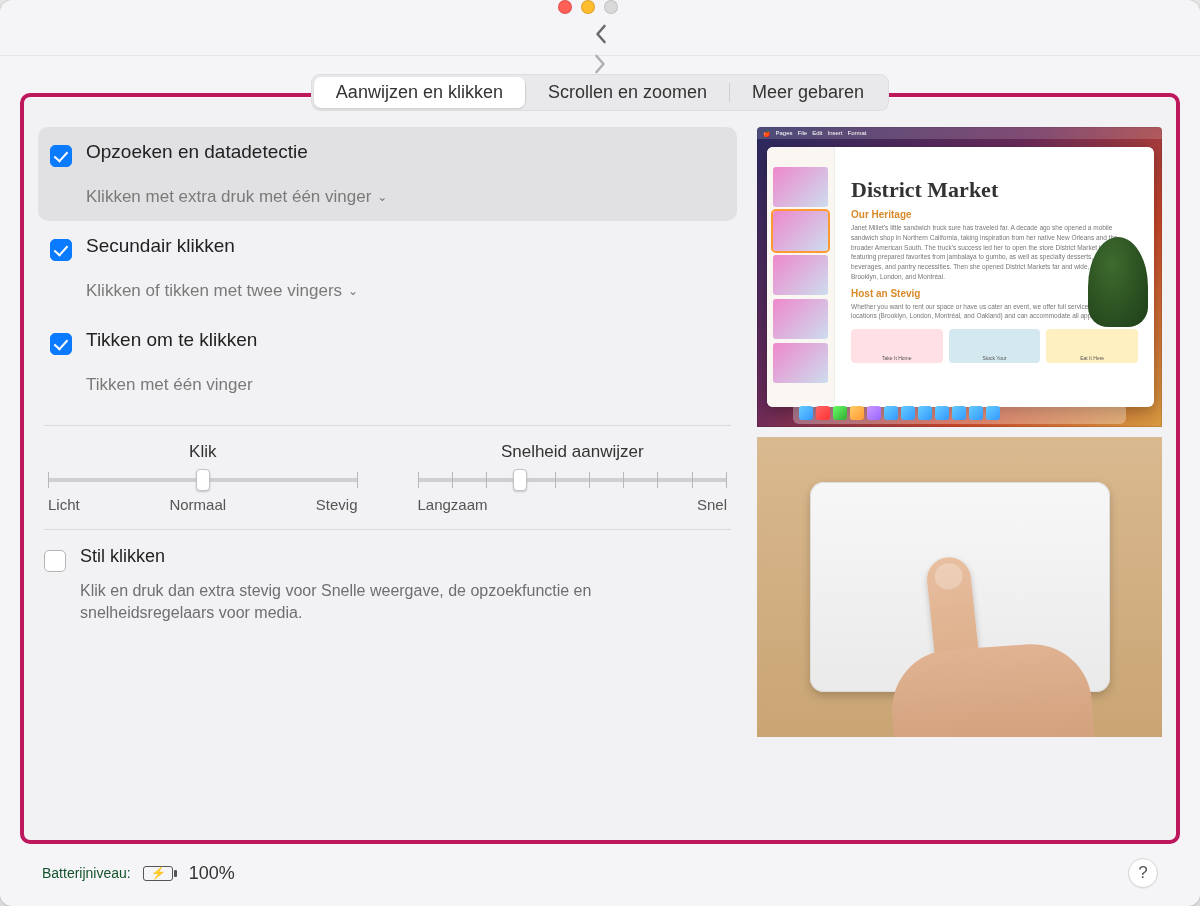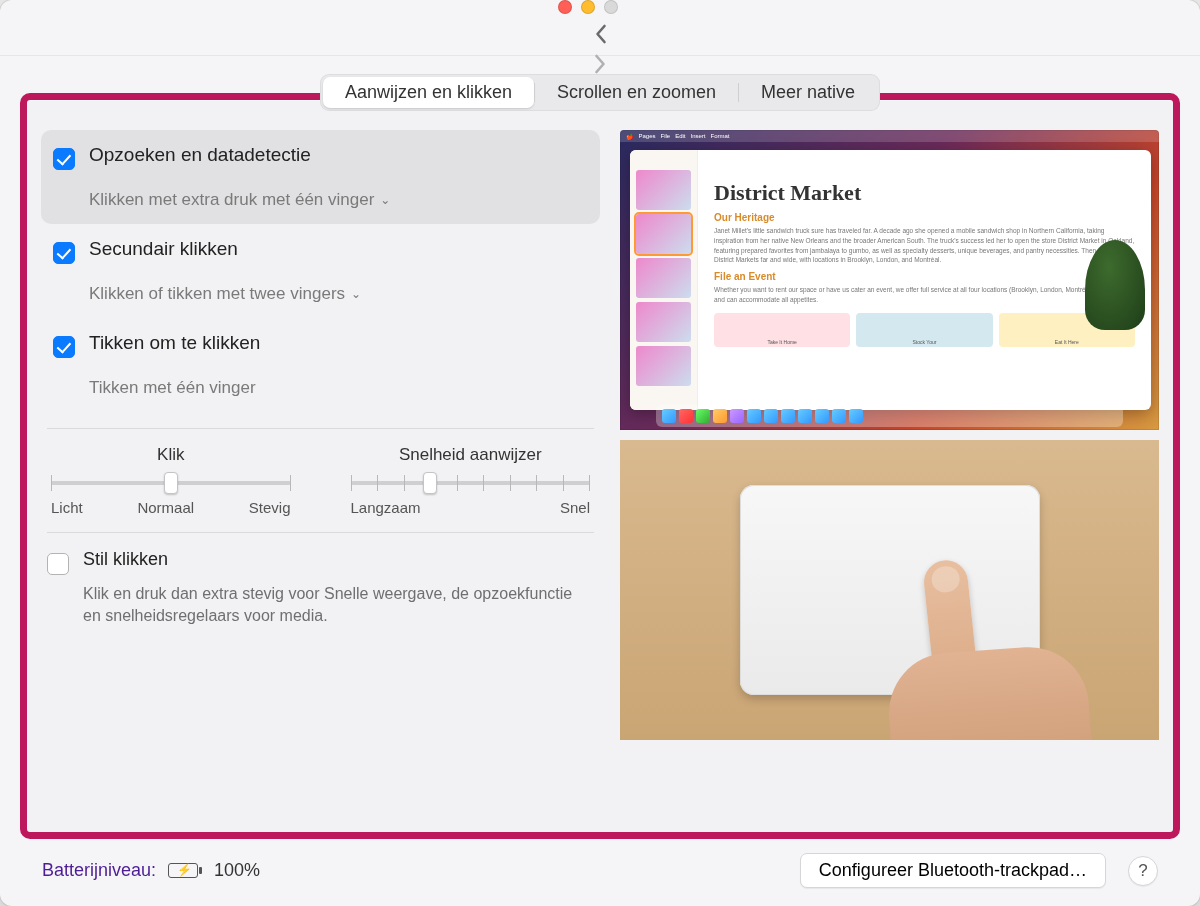--- a/index.html
+++ b/index.html
@@ -55,26 +55,26 @@
     background:#e9e9eb; border-radius:9px; padding:3px; display:flex; gap:0;
     box-shadow: inset 0 0 0 1px rgba(0,0,0,.05);
   }
   .tab {
     font-size:18px; padding:5px 22px; color:#333; border-radius:7px; cursor:default;
   }
   .tab.active { background:#fff; box-shadow: 0 1px 2px rgba(0,0,0,.15); font-weight:500; }
   .tab-sep { width:1px; background:#cfcfd1; margin:6px 0; }
 
   .panel {
-    border:7px solid #be185d; border-radius:10px; background:#f2f2f4;
+    border:4px solid #be185d; border-radius:10px; background:#f2f2f4;
     padding: 30px 14px 20px 14px; flex:1; display:flex; gap:20px;
     box-shadow: inset 0 1px 0 rgba(255,255,255,.6);
   }
   .left { flex:1; display:flex; flex-direction:column; }
-  .right { width:539px; display:flex; flex-direction:column; gap:10px; }
+  .right { width:405px; display:flex; flex-direction:column; gap:10px; }
 
   .opt-row {
     display:flex; align-items:flex-start; gap:14px;
     padding:14px 12px; border-radius:10px;
   }
   .opt-row.selected { background:#e1e1e3; }
   .checkbox {
     width:22px; height:22px; border-radius:5px; flex-shrink:0; margin-top:4px;
     display:flex; align-items:center; justify-content:center;
     background:#fff; border:1px solid #b3b3b3;
@@ -153,21 +153,21 @@
   .hand {
     position:absolute; right:120px; bottom:-10px; width:180px; height:200px;
   }
   .finger { position:absolute; left:70px; top:10px; width:44px; height:140px; background:linear-gradient(#e8bfa0,#d9a884); border-radius:22px 22px 18px 18px; transform:rotate(-6deg); box-shadow:0 3px 6px rgba(0,0,0,.2); }
   .finger::after{ content:""; position:absolute; top:6px; left:8px; right:8px; height:26px; background:rgba(255,255,255,.25); border-radius:14px; }
   .knuckle { position:absolute; left:30px; bottom:-20px; width:200px; height:120px; background:linear-gradient(#e1b393,#cf9d78); border-radius:60px 60px 20px 20px; transform:rotate(-4deg); }
 
   .footer {
     display:flex; align-items:center; padding: 14px 22px 18px; gap:12px;
   }
-  .battery-label { font-size:18px; color:#4c1d95; }
+  .battery-label { font-size:14px; color:#14532d; }
   .battery-icon { width:30px; height:15px; border:1.7px solid #555; border-radius:3px; position:relative; }
   .battery-icon::after { content:""; position:absolute; right:-5px; top:3px; width:3px; height:7px; background:#555; border-radius:1px; }
   .battery-icon .bolt { position:absolute; left:8px; top:-1px; font-size:12px; color:#555; }
   .pct { font-size:18px; color:#333; margin-left:4px; }
   .config-btn {
     font-size:18px; padding:6px 18px; background:#fff; border:1px solid #d6d6d8; border-radius:7px;
     box-shadow:0 1px 1px rgba(0,0,0,.06);
   }
   .help-btn {
     width:30px; height:30px; border-radius:15px; background:#fff; border:1px solid #d6d6d8;
@@ -220,21 +220,21 @@
     </div>
   </div>
 
   <div class="content">
     <div class="tabs-row">
       <div class="tabs">
         <div class="tab active">Aanwijzen en klikken</div>
         <div class="tab-sep"></div>
         <div class="tab">Scrollen en zoomen</div>
         <div class="tab-sep"></div>
-        <div class="tab">Meer native</div>
+        <div class="tab">Meer gebaren</div>
       </div>
     </div>
 
     <div class="panel">
       <div class="left">
         <div class="opt-row selected">
           <div class="checkbox checked"></div>
           <div class="opt-text">
             <div class="opt-title">Opzoeken en datadetectie</div>
             <div class="opt-sub">
@@ -334,21 +334,21 @@
               <div class="thumb"></div>
                 <div class="thumb sel"></div>
                 <div class="thumb"></div>
                 <div class="thumb"></div>
                 <div class="thumb"></div>
             </div>
             <div class="mac-main">
               <div class="mac-title">District Market</div>
               <div class="mac-sub">Our Heritage</div>
               <div class="mac-body"><span>Janet Millet's little sandwich truck sure has traveled far. A decade ago she opened a mobile sandwich shop in Northern California, taking inspiration from her native New Orleans and the broader American South. The truck's success led her to open the store District Market in Oakland, featuring prepared favorites from jambalaya to gumbo, as well as specialty desserts, unique beverages, and pantry necessities. Then she opened District Markets far and wide, with locations in Brooklyn, London, and Montréal.</span></div>
-              <div class="mac-sub">File an Event</div>
+              <div class="mac-sub">Host an Stevig</div>
               <div class="mac-body">Whether you want to rent our space or have us cater an event, we offer full service at all four locations (Brooklyn, London, Montréal, and Oakland) and can accommodate all appetites.</div>
               <div class="veg"></div>
               <div class="mac-cards">
                 <div class="mac-card a">Take It Home</div>
                 <div class="mac-card b">Stock Your</div>
                 <div class="mac-card c">Eat It Here</div>
               </div>
             </div>
           </div>
           <div class="dock">
@@ -376,17 +376,16 @@
       </div>
     </div>
 
     <div class="footer">
       <span class="battery-label">Batterijniveau:</span>
       <span class="battery-icon">
           <span class="bolt">⚡</span>
         </span>
       <span class="pct">100%</span>
       <div class="spacer"></div>
-      <button class="config-btn">Configureer Bluetooth-trackpad…</button>
       <div class="help-btn">?</div>
     </div>
   </div>
 </div>
 
 </body></html>

